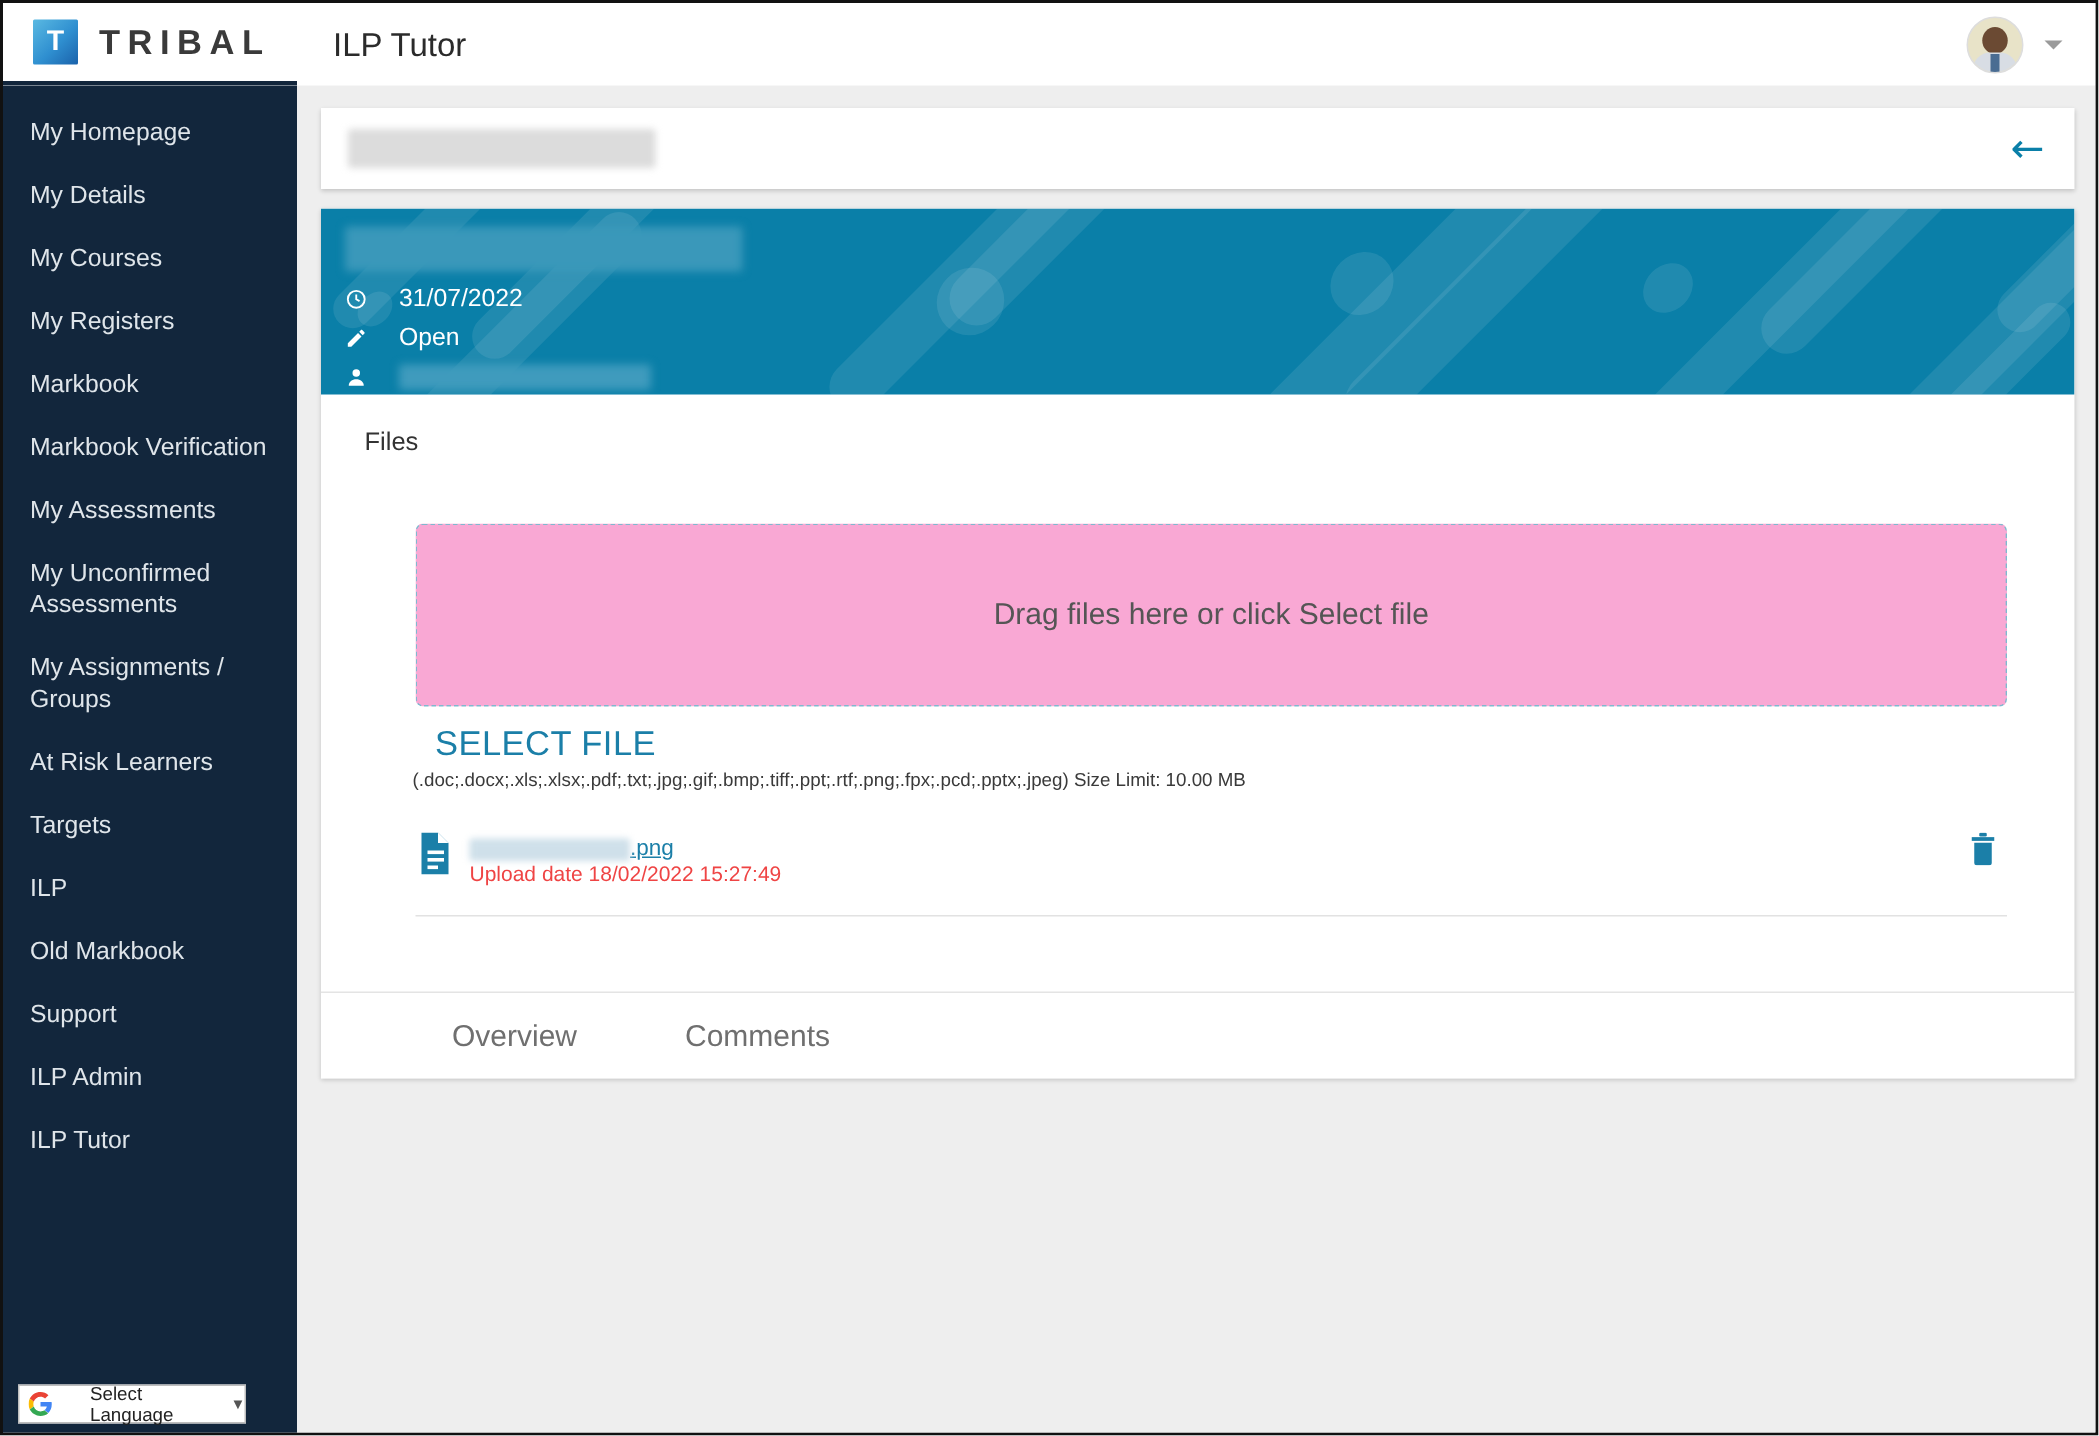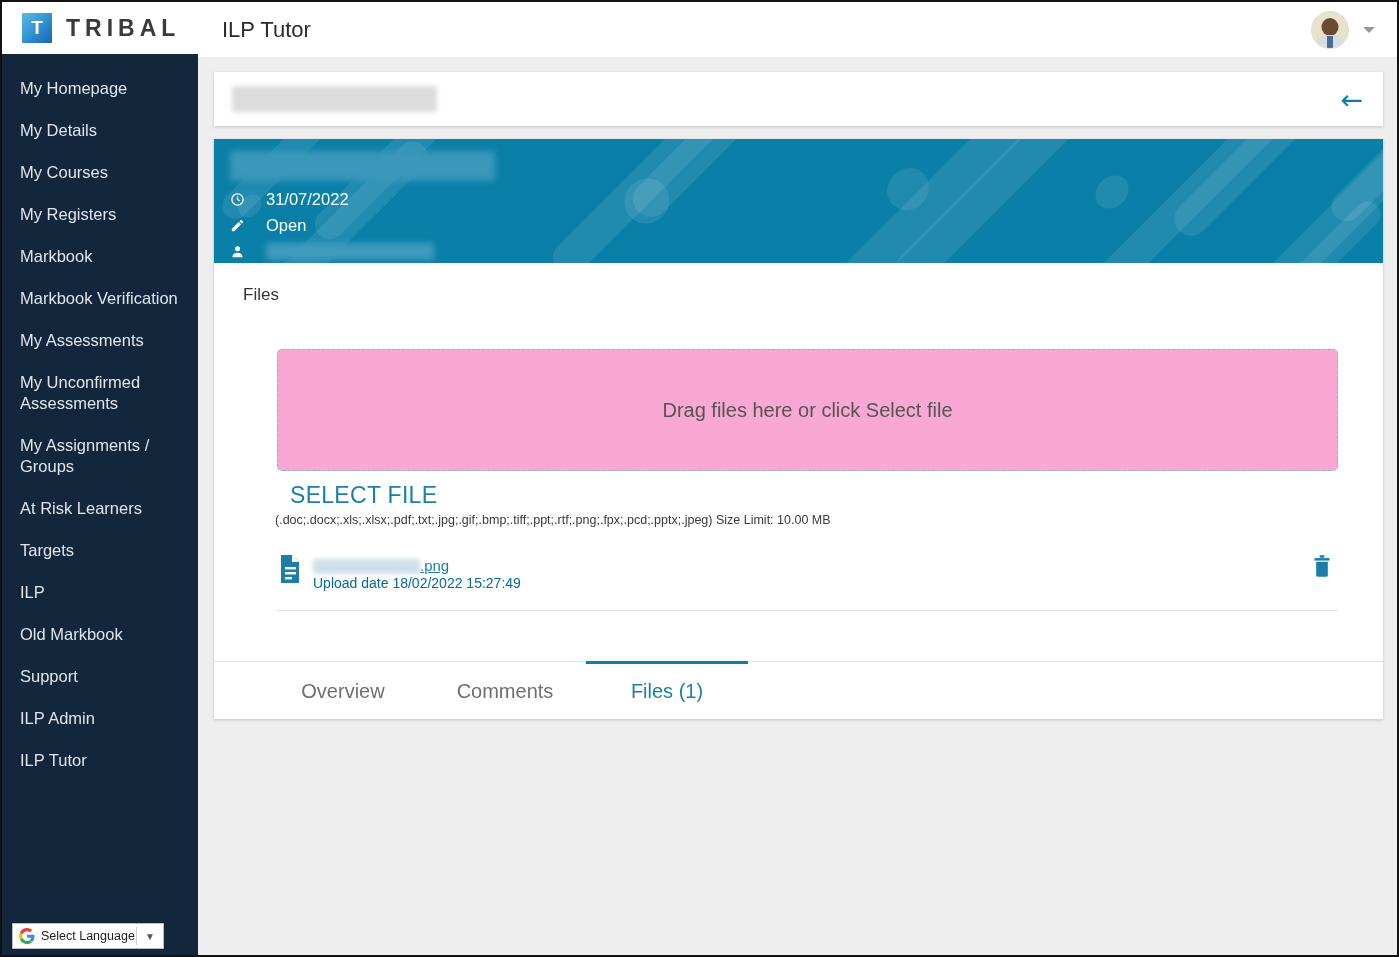--- a/index.html
+++ b/index.html
@@ -117,20 +117,21 @@
   .translate-widget {
     position: absolute;
     left: 10px; bottom: 10px;
     width: 152px; height: 26px;
     background: #ffffff;
     border: 1px solid #bdbdbd;
     display: flex; align-items: center;
     font-size: 12.5px;
     color: #222222;
     cursor: pointer;
+    gap: 19px;
   }
   .g-logo {
     width: 16px; height: 16px;
     margin: 0 6px 0 6px;
     flex: none;
     position: relative;
   }
   .translate-label { flex: 1; }
   .translate-sep {
     width: 1px; height: 18px; background: #cccccc;
@@ -277,21 +278,21 @@
   }
   .file-ext {
     font-size: 15px;
     color: #1b7fa8;
     text-decoration: underline;
     cursor: pointer;
   }
   .file-date {
     margin-top: 3px;
     font-size: 14px;
-    color: #0369a1;
+    color: #ef4444;
   }
   .delete-btn { cursor: pointer; padding-right: 6px; }
 
   
   .tabs {
     position: absolute;
     bottom: 0; left: 0;
     width: 100%; height: 58px;
     border-top: 1px solid #e4e4e4;
     display: flex; align-items: stretch;
@@ -458,18 +459,17 @@
               <rect x="3" y="3.5" width="18" height="3"></rect>
               <path d="M5 8h14v16a2 2 0 0 1-2 2H7a2 2 0 0 1-2-2z"></path>
             </svg>
           </span>
         </div>
       </div>
 
       <div class="tabs">
         <div class="tab">Overview</div>
         <div class="tab">Comments</div>
-        <div class="tab active">Files (1)</div>
       </div>
 
     </div>
   </div>
 </div>
 
 </body></html>

